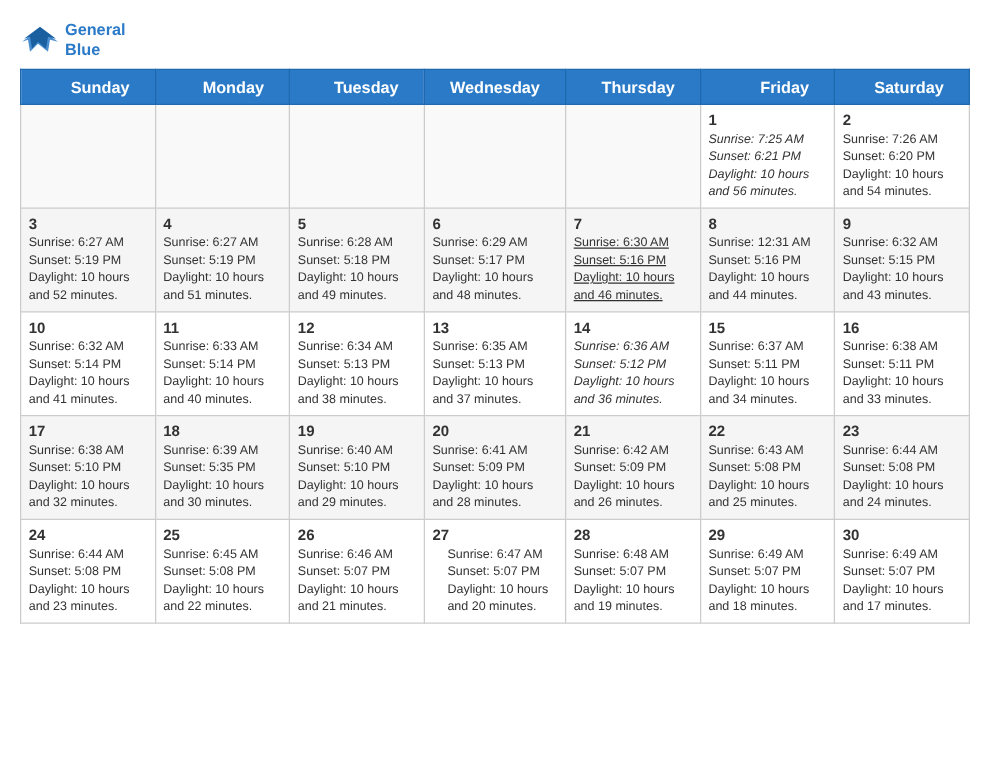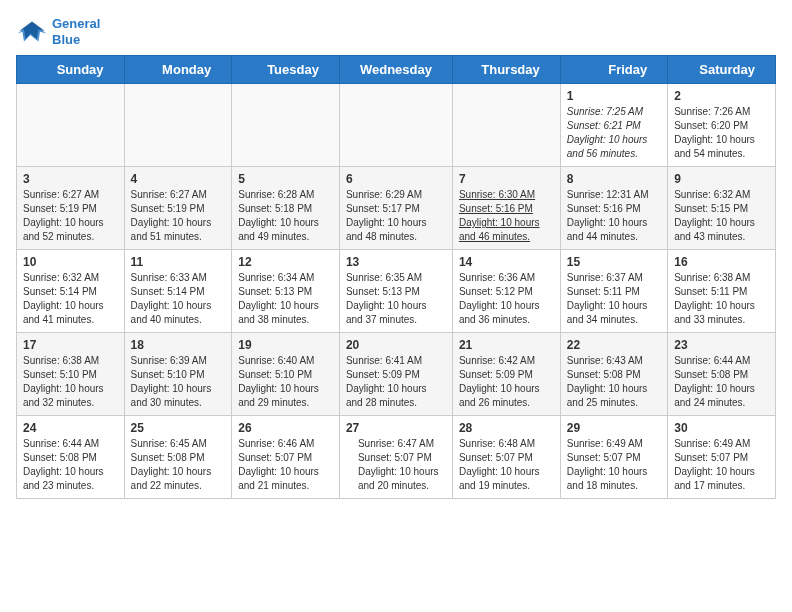--- a/index.html
+++ b/index.html
@@ -208,21 +208,21 @@
 Daylight: 10 hours and 38 minutes.</div>
         </td>
         <td>
           <span class="day-num">13</span>
           <div class="day-info" style="white-space: pre-line;">Sunrise: 6:35 AM
 Sunset: 5:13 PM
 Daylight: 10 hours and 37 minutes.</div>
         </td>
         <td>
           <span class="day-num">14</span>
-          <div class="day-info" style="white-space: pre-line;">Sunrise: 6:36 AM
+          <div class="day-info" style="white-space: pre-line; font-style: italic;">Sunrise: 6:36 AM
 Sunset: 5:12 PM
 Daylight: 10 hours and 36 minutes.</div>
         </td>
         <td>
           <span class="day-num">15</span>
           <div class="day-info" style="white-space: pre-line;">Sunrise: 6:37 AM
 Sunset: 5:11 PM
 Daylight: 10 hours and 34 minutes.</div>
         </td>
         <td>
@@ -235,21 +235,21 @@
       <tr>
         <td>
           <span class="day-num">17</span>
           <div class="day-info" style="white-space: pre-line;">Sunrise: 6:38 AM
 Sunset: 5:10 PM
 Daylight: 10 hours and 32 minutes.</div>
         </td>
         <td>
           <span class="day-num">18</span>
           <div class="day-info" style="white-space: pre-line;">Sunrise: 6:39 AM
-Sunset: 5:10 PM
+Sunset: 5:35 PM
 Daylight: 10 hours and 30 minutes.</div>
         </td>
         <td>
           <span class="day-num">19</span>
           <div class="day-info" style="white-space: pre-line;">Sunrise: 6:40 AM
 Sunset: 5:10 PM
 Daylight: 10 hours and 29 minutes.</div>
         </td>
         <td>
           <span class="day-num">20</span>

